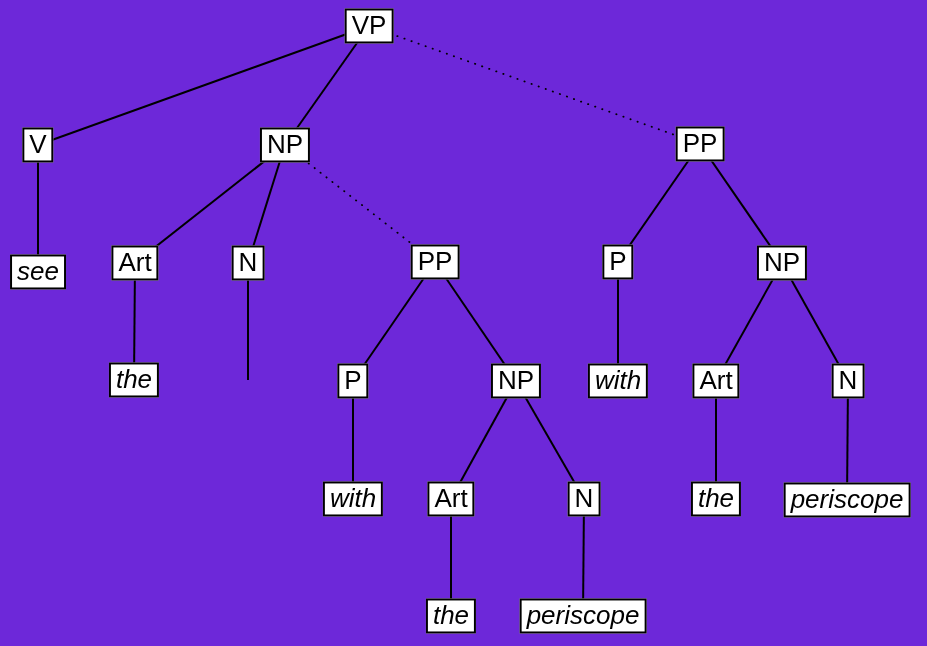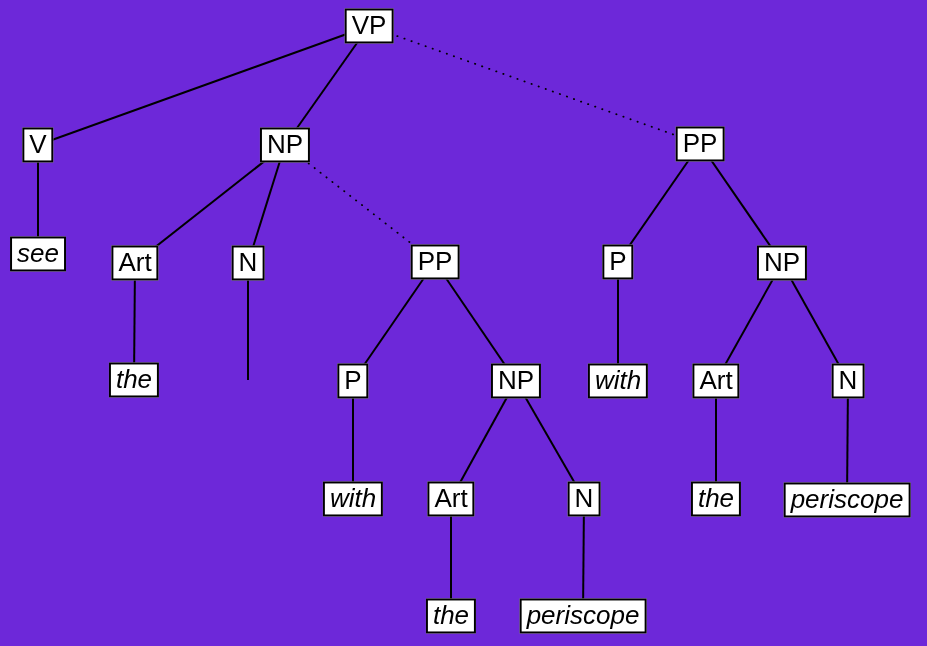--- a/index.html
+++ b/index.html
@@ -90,21 +90,21 @@
   <div class="node" style="left:435px; top:262px;">PP</div>
   <div class="node" style="left:618px; top:262px;">P</div>
   <div class="node" style="left:782px; top:263px;">NP</div>
   <div class="node" style="left:353px; top:381px;">P</div>
   <div class="node" style="left:516px; top:381px;">NP</div>
   <div class="node" style="left:716px; top:381px;">Art</div>
   <div class="node" style="left:848px; top:381px;">N</div>
   <div class="node" style="left:451px; top:499px;">Art</div>
   <div class="node" style="left:584px; top:499px;">N</div>
 
-  <div class="node word" style="left:38px;  top:254px;">see</div>
+  <div class="node word" style="left:38px;  top:272px;">see</div>
   <div class="node word" style="left:134px; top:380px;">the</div>
   <div class="node word" style="left:618px; top:381px;">with</div>
   <div class="node word" style="left:353px; top:499px;">with</div>
   <div class="node word" style="left:716px; top:499px;">the</div>
   <div class="node word" style="left:847px; top:500px;">periscope</div>
   <div class="node word" style="left:451px; top:616px;">the</div>
   <div class="node word" style="left:583px; top:616px;">periscope</div>
 
 </div>
 

